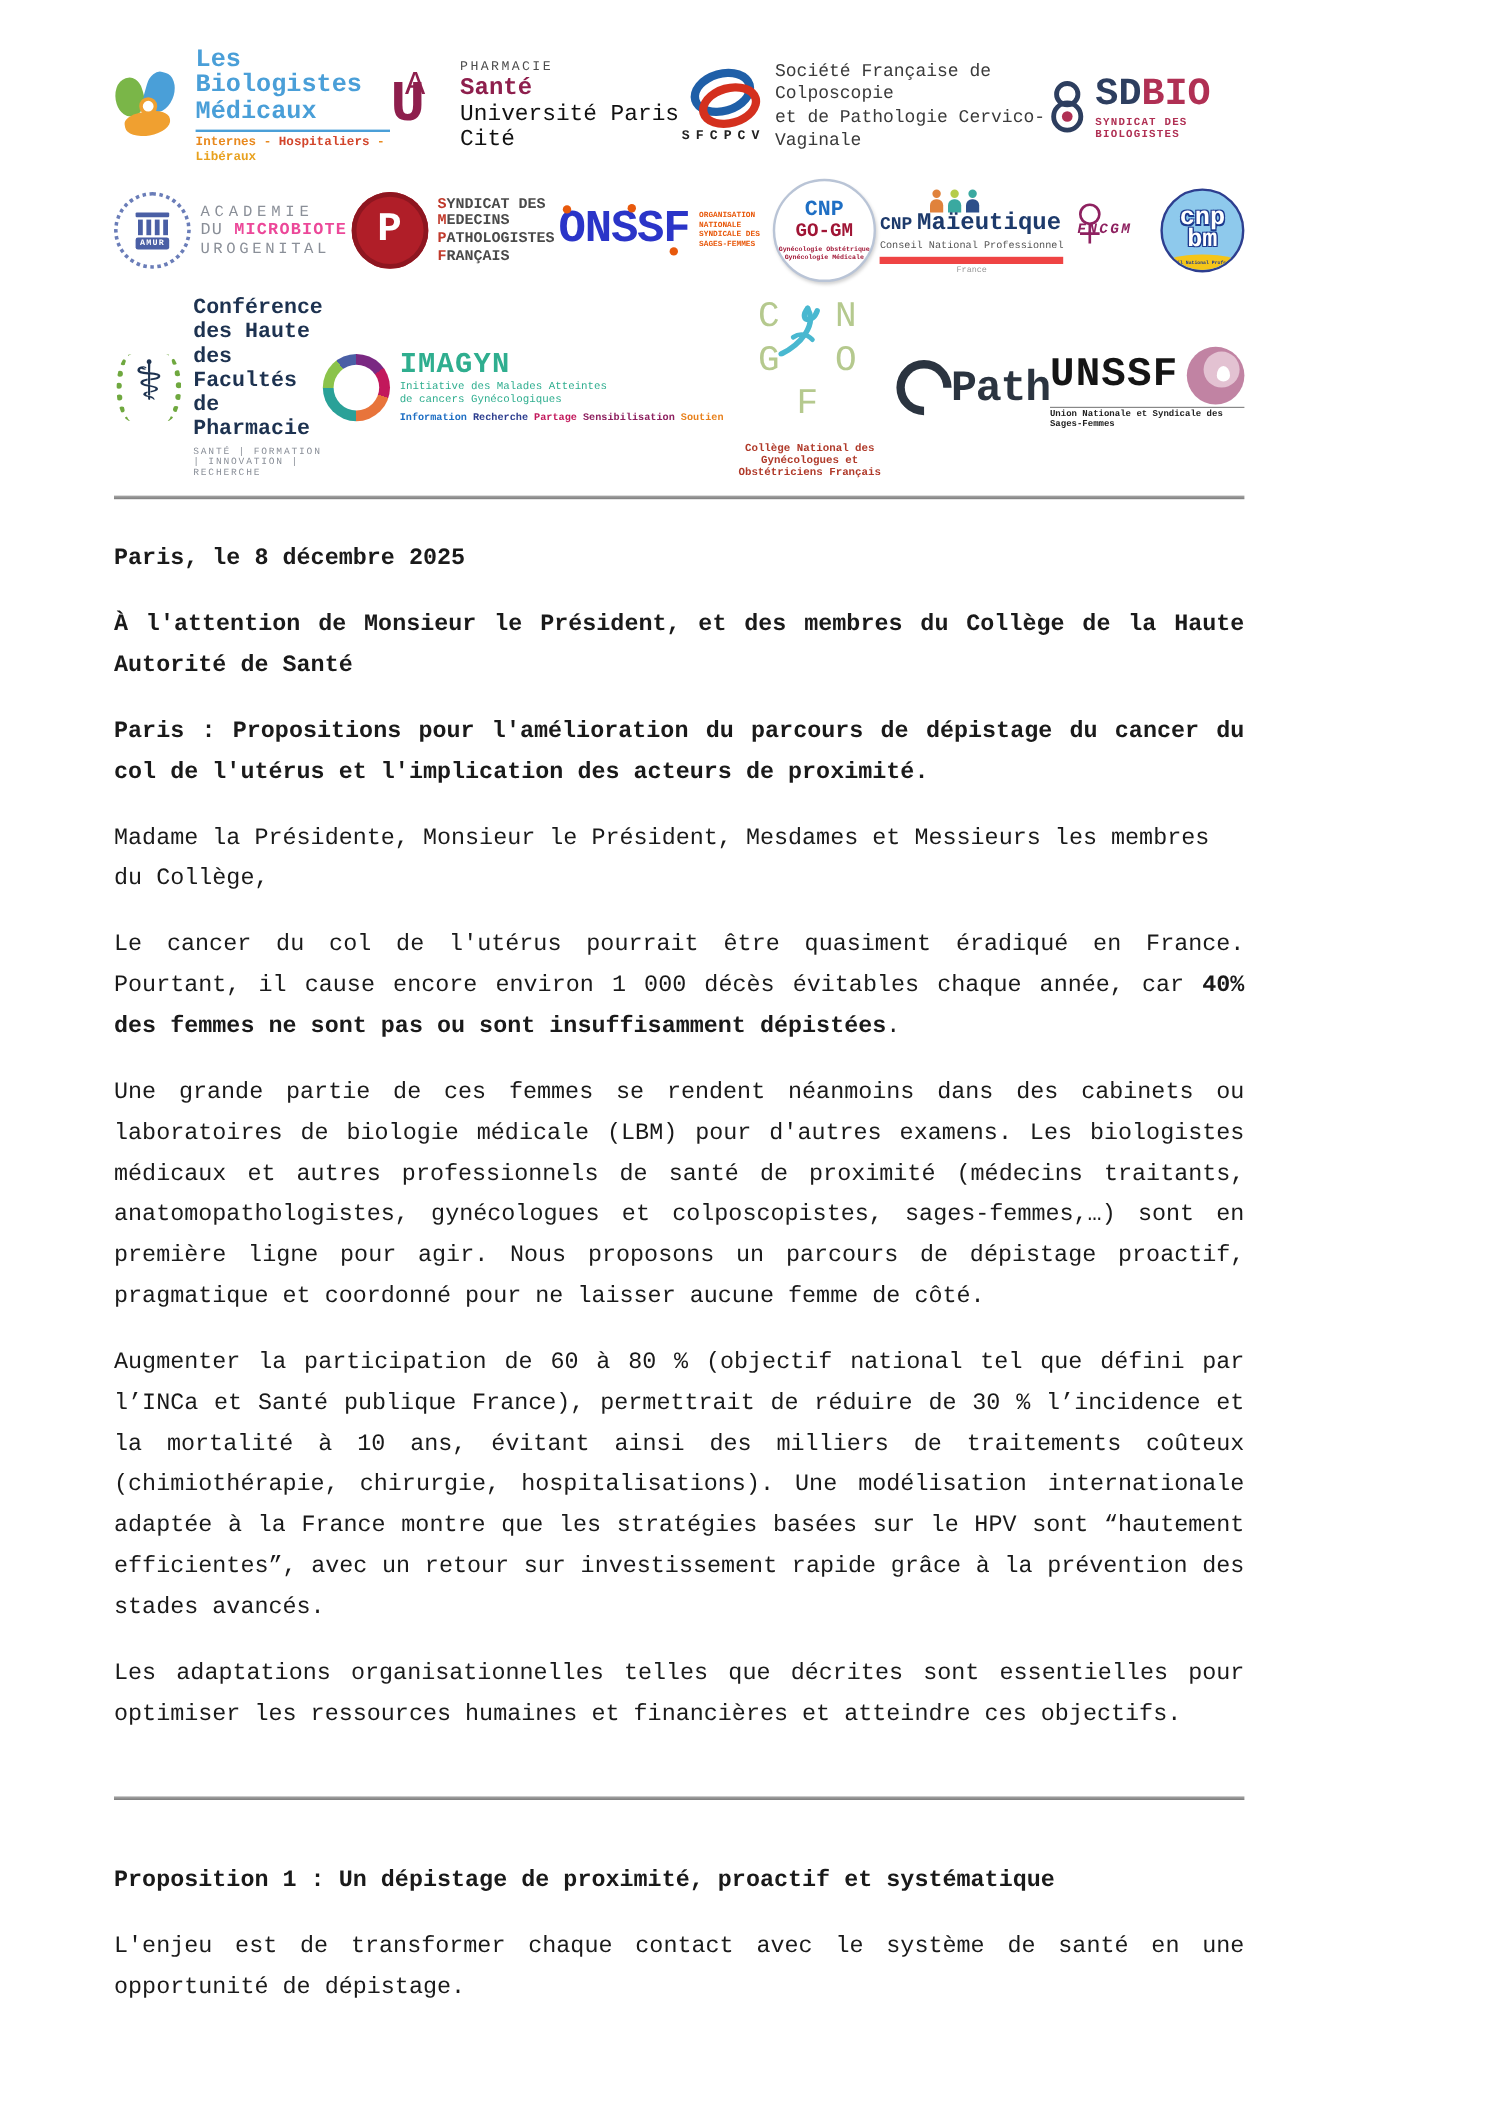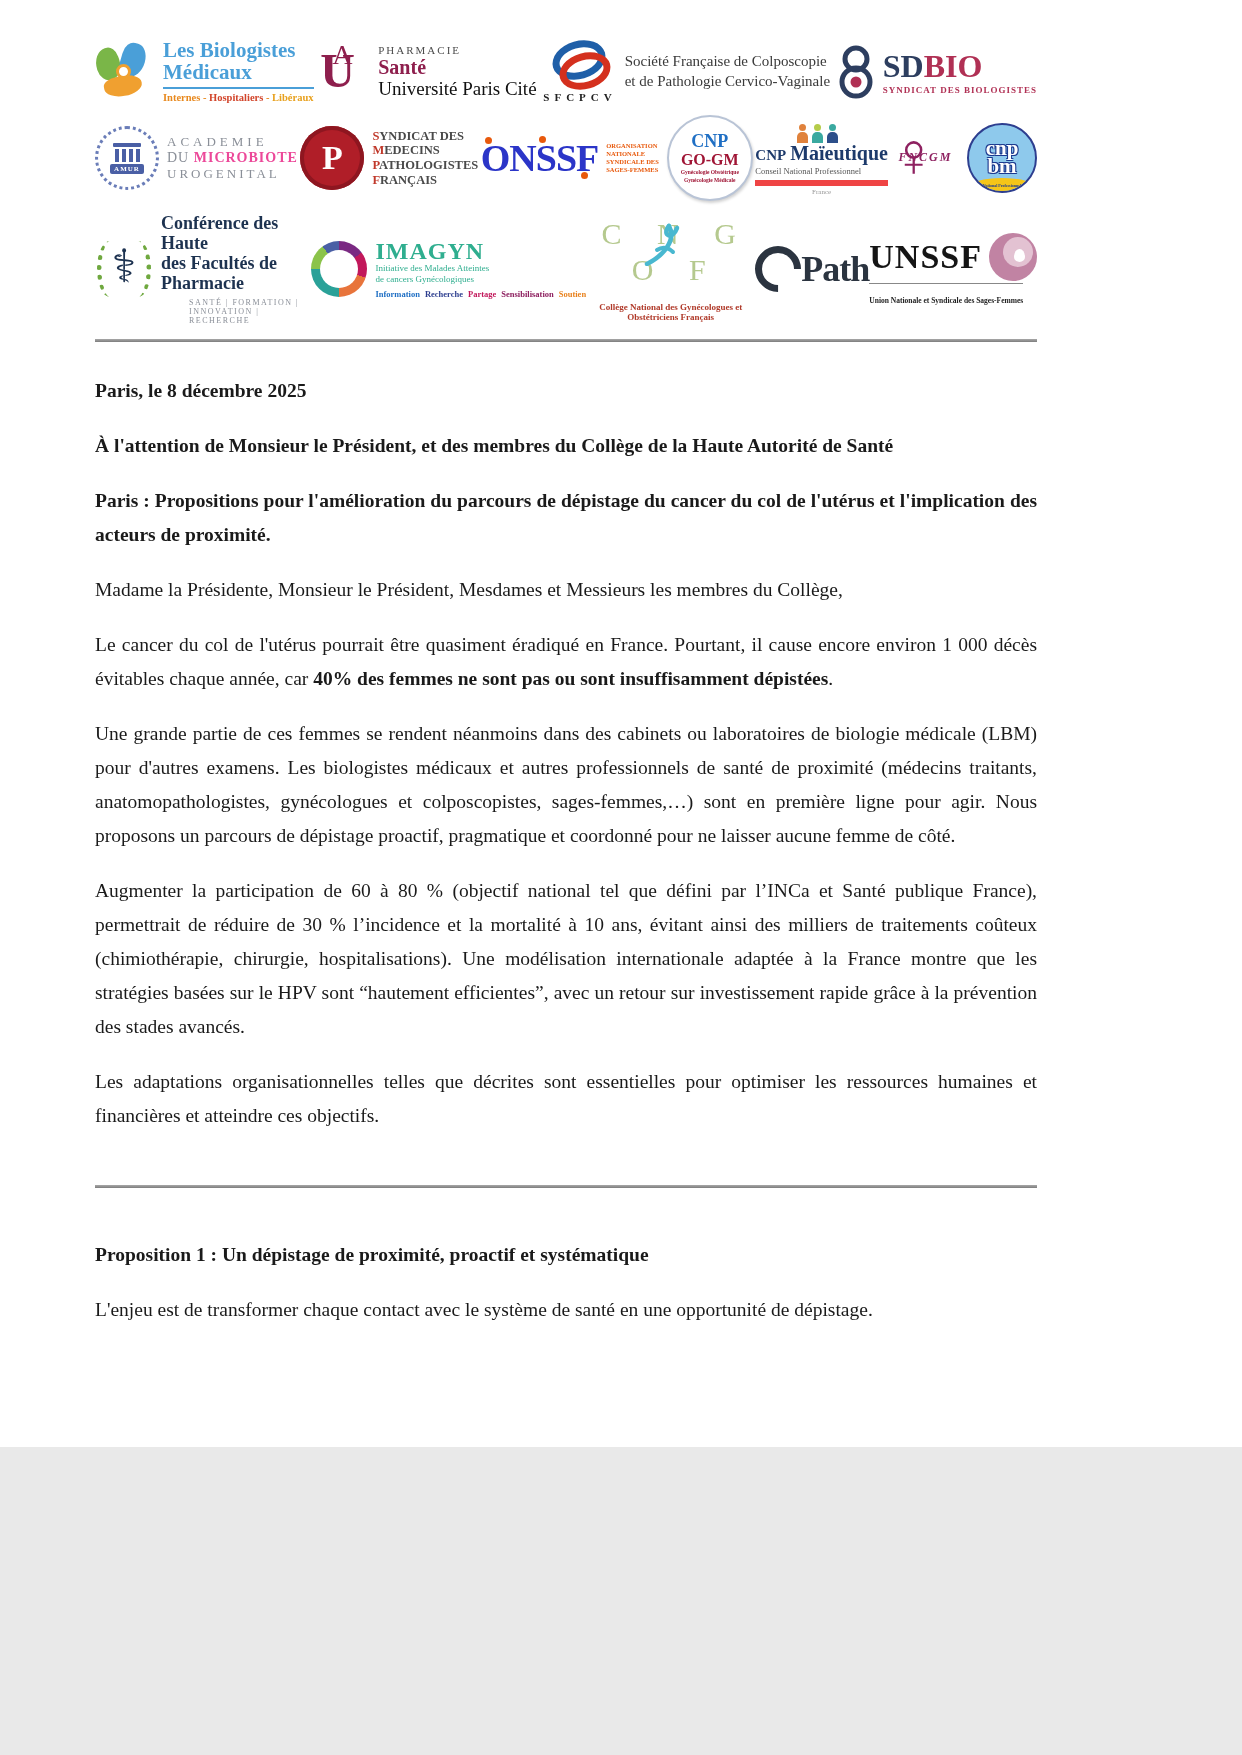--- a/index.html
+++ b/index.html
@@ -1,19 +1,19 @@
 <!DOCTYPE html>
 <html><head>
 <meta charset="utf-8">
 <style>
   html,body{margin:0;padding:0;background:#e9e9e9;}
   .page{
-    width:1242px;height:1447px;background:#ffffff;margin:0 auto;position:relative;
+    width:1242px;height:1755px;background:#ffffff;margin:0 auto;position:relative;
     box-sizing:border-box;padding:40px 205px 0 95px;
-    font-family:Liberation Serif, serif;color:#1a1a1a;
+    font-family:Liberation Mono, monospace;color:#1a1a1a;
   }
   
   .logo-row{display:flex;align-items:center;justify-content:space-between;margin-bottom:12px;}
   .logo{display:flex;align-items:center;gap:8px;}
   .stack{display:flex;flex-direction:column;}
 
   
   .lbm-icon{width:60px;height:58px;position:relative;flex:none;}
   .blob{position:absolute;}
   .blob.g{width:24px;height:32px;background:#7ab648;left:1px;top:5px;border-radius:60% 40% 55% 45%;transform:rotate(-18deg);}
@@ -104,21 +104,21 @@
     border-radius:100% 100% 0 0/130% 130% 0 0;font-size:4px;color:#1d3a8f;text-align:center;line-height:16px;
     white-space:nowrap;overflow:hidden;font-weight:bold;}
 
   
   .doyens-icon{position:relative;width:58px;height:64px;flex:none;}
   .laurel-l{position:absolute;left:2px;top:4px;width:20px;height:56px;border-left:5px dotted #6fa83f;border-radius:50%;}
   .laurel-r{position:absolute;right:2px;top:4px;width:20px;height:56px;border-right:5px dotted #6fa83f;border-radius:50%;}
   .doyens-sym{position:absolute;left:50%;transform:translateX(-50%);top:2px;color:#1d3250;}
   .doyens-sym::before{content:"\2695";font-size:46px;line-height:56px;}
   .doyens-l{font-size:18px;font-weight:800;color:#1d3250;line-height:1.12;}
-  .doyens-tag{font-size:8px;color:#8a8f98;letter-spacing:1.5px;margin-top:4px;margin-left:28px;}
+  .doyens-tag{font-size:8px;color:#8a8f98;letter-spacing:1.5px;margin-top:4px;}
 
   
   .imagyn-icon{width:56px;height:56px;border-radius:50%;position:relative;flex:none;
     background:conic-gradient(#7a2982 0 15%,#c2185b 15% 30%,#e8743b 30% 50%,#2aa198 50% 75%,#8bc34a 75% 90%,#4a5fa5 90% 100%);}
   .imagyn-icon::after{content:"";position:absolute;inset:9px;background:#fff;border-radius:50%;}
   .imagyn-name{color:#2fae8f;font-weight:900;font-size:24px;letter-spacing:1px;line-height:1;}
   .imagyn-sub{font-size:9px;color:#2fae8f;line-height:1.25;}
   .imagyn-tag{display:flex;gap:5px;font-size:8.5px;font-weight:bold;margin-top:4px;white-space:nowrap;}
   .w1{color:#1f6fc4;} .w2{color:#2d3e8f;} .w3{color:#c2185b;} .w4{color:#8e2160;} .w5{color:#e8821e;}
 
@@ -132,21 +132,21 @@
   .cdpath-ring{width:32px;height:32px;border:7px solid #2b3440;border-radius:50%;border-right-color:transparent;
     transform:rotate(45deg);flex:none;}
   .cdpath-text{font-size:36px;font-weight:bold;color:#2b3440;margin-left:-8px;letter-spacing:-1px;}
 
   
   .unssf-acr{font-size:34px;font-weight:900;color:#151515;letter-spacing:1px;line-height:1;}
   .unssf-icon{width:48px;height:48px;border-radius:50%;background:#c183a3;position:relative;flex:none;}
   .unssf-icon::before{content:"";position:absolute;right:4px;top:4px;width:30px;height:30px;border-radius:50%;background:#e3c2d2;}
   .unssf-icon::after{content:"";position:absolute;right:12px;top:16px;width:11px;height:13px;background:#fff;
     border-radius:50% 50% 50% 50%/62% 62% 38% 38%;}
-  .unssf-sub{font-size:7.5px;font-weight:bold;color:#222;border-top:1.5px solid #888;padding-top:12px;margin-top:2px;}
+  .unssf-sub{font-size:7.5px;font-weight:bold;color:#222;border-top:1.5px solid #888;padding-top:2px;margin-top:2px;}
 
   
   .rule{height:3px;background:linear-gradient(#a8a8a8,#7d7d7d);border:0;margin:14px 0 0 0;}
   .content{font-size:19.5px;line-height:34px;}
   .date-line{text-align:left;font-weight:bold;margin:32px 0 0 0;}
   .para{margin:21px 0 0 0;text-align:justify;}
   .para.bold{font-weight:bold;}
   .para.no-just{text-align:left;}
   .rule2{height:3px;background:linear-gradient(#a8a8a8,#7d7d7d);border:0;margin:52px 0 0 0;}
   .prop-title{font-weight:bold;margin:50px 0 0 0;}

